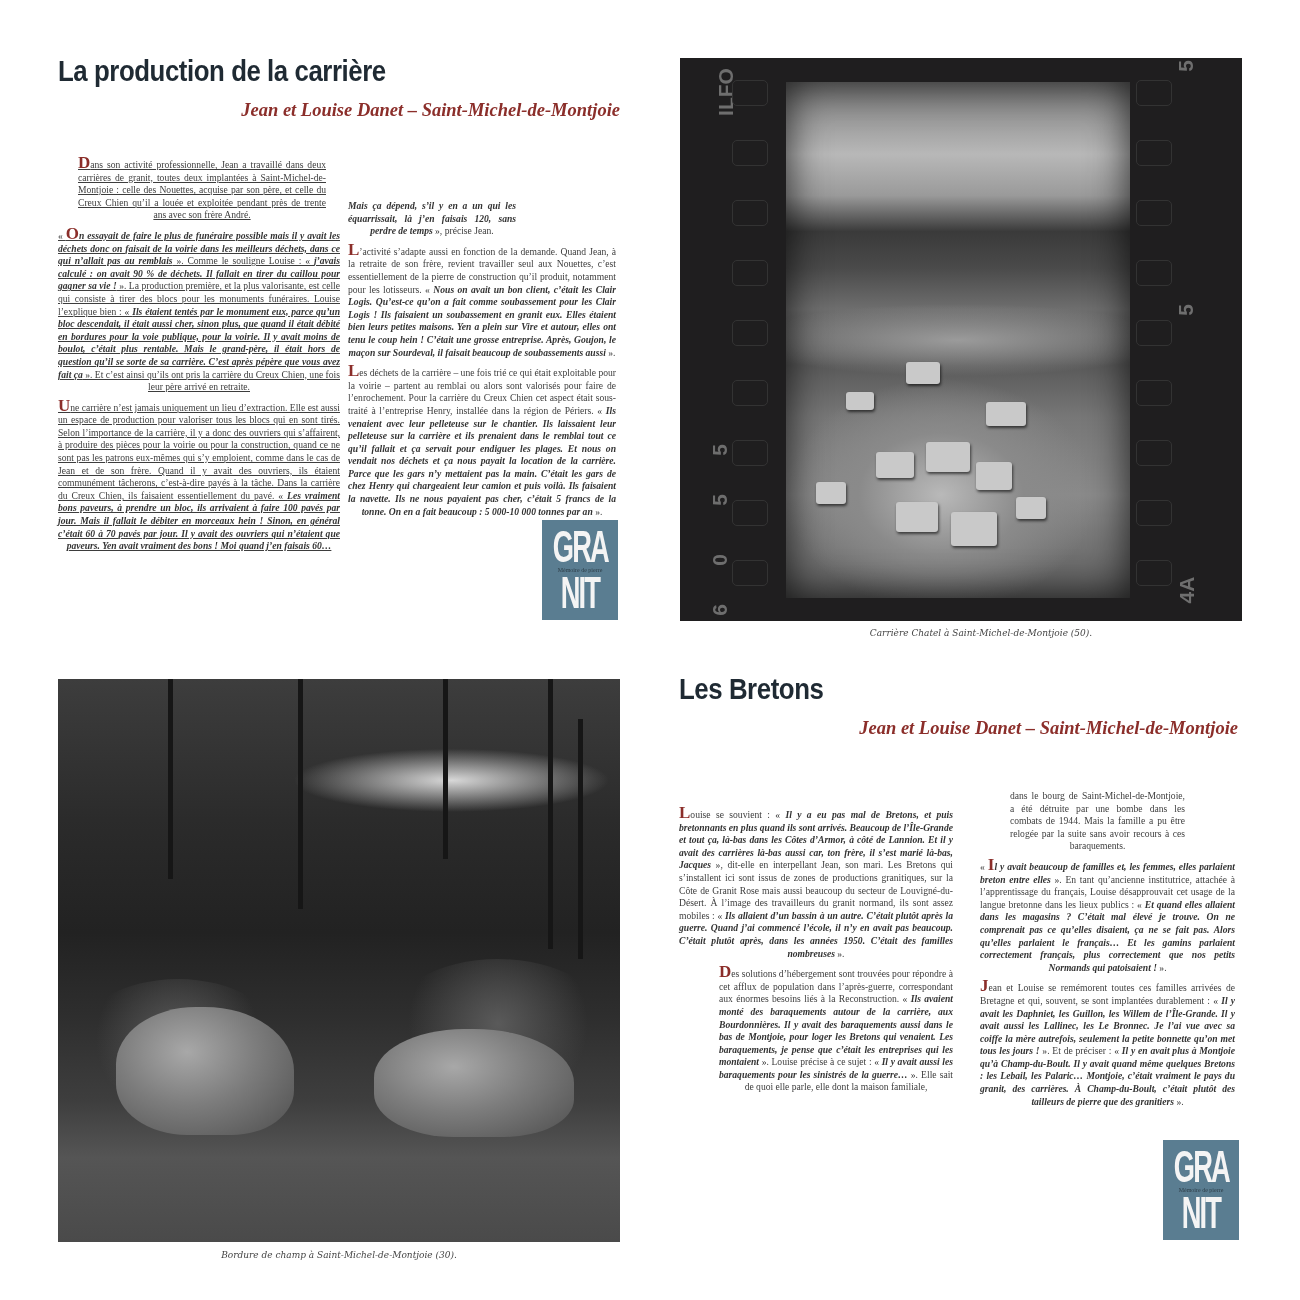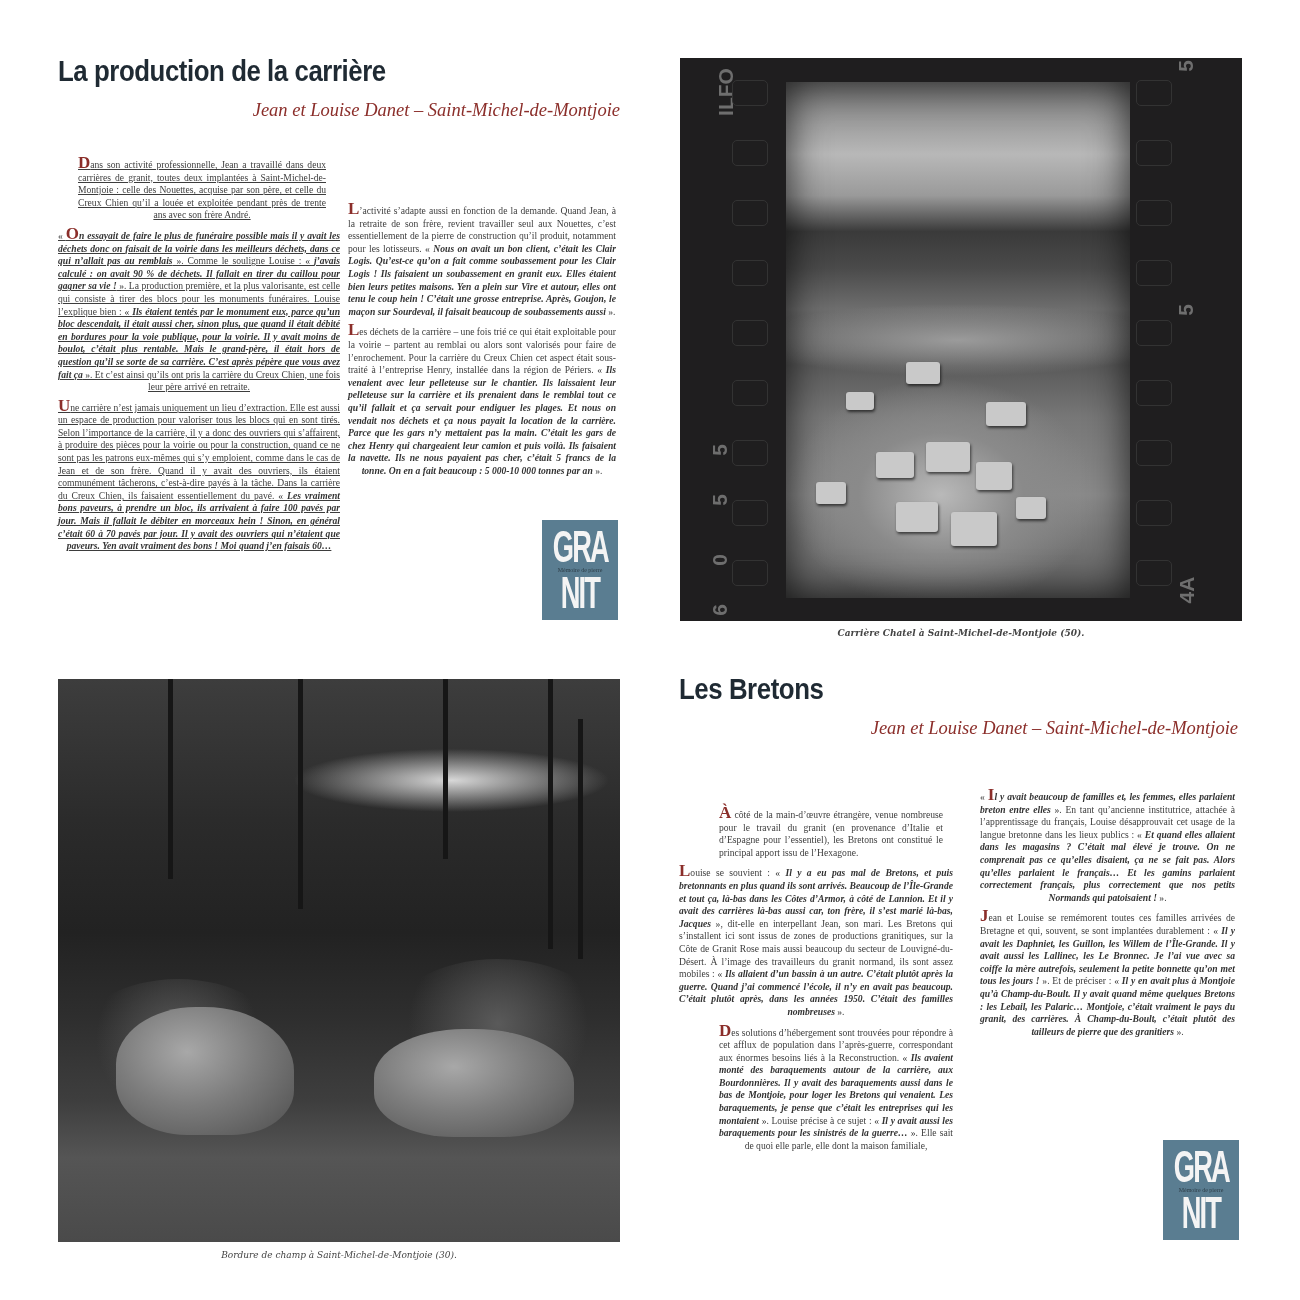--- a/index.html
+++ b/index.html
@@ -18,20 +18,21 @@
     white-space: nowrap;
   }
   .page-subtitle {
     position: absolute;
     font-family: "Liberation Serif", "DejaVu Serif", serif;
     font-style: italic;
     font-size: 18.5px;
     color: #8b2e2a;
     white-space: nowrap;
     text-align: right;
+    font-weight: bold;
   }
 
   .col {
     position: absolute;
     font-size: 9.6px;
     line-height: 12.6px;
     color: #3d3d3d;
   }
   .col p { margin-bottom: 7px; text-align: justify; text-align-last: center; }
   .col .q { font-style: italic; font-weight: bold; color: #333; }
@@ -109,20 +110,23 @@
     </p>
     <p>
       <span>« </span><span class="drop">O</span><span class="q">n essayait de faire le plus de funéraire possible mais il y avait les déchets donc on faisait de la voirie dans les meilleurs déchets, dans ce qui n’allait pas au remblais</span><span> ». Comme le souligne Louise : « </span><span class="q">j’avais calculé : on avait 90 % de déchets. Il fallait en tirer du caillou pour gagner sa vie !</span><span> ». La production première, et la plus valorisante, est celle qui consiste à tirer des blocs pour les monuments funéraires. Louise l’explique bien : « </span><span class="q">Ils étaient tentés par le monument eux, parce qu’un bloc descendait, il était aussi cher, sinon plus, que quand il était débité en bordures pour la voie publique, pour la voirie. Il y avait moins de boulot, c’était plus rentable. Mais le grand-père, il était hors de question qu’il se sorte de sa carrière. C’est après pépère que vous avez fait ça</span><span> ». Et c’est ainsi qu’ils ont pris la carrière du Creux Chien, une fois leur père arrivé en retraite.</span>
     </p>
     <p>
       <span class="drop">U</span><span>ne carrière n’est jamais uniquement un lieu d’extraction. Elle est aussi un espace de production pour valoriser tous les blocs qui en sont tirés. Selon l’importance de la carrière, il y a donc des ouvriers qui s’affairent, à produire des pièces pour la voirie ou pour la construction, quand ce ne sont pas les patrons eux-mêmes qui s’y emploient, comme dans le cas de Jean et de son frère. Quand il y avait des ouvriers, ils étaient communément tâcherons, c’est-à-dire payés à la tâche. Dans la carrière du Creux Chien, ils faisaient essentiellement du pavé. « </span><span class="q">Les vraiment bons paveurs, à prendre un bloc, ils arrivaient à faire 100 pavés par jour. Mais il fallait le débiter en morceaux hein ! Sinon, en général c’était 60 à 70 pavés par jour. Il y avait des ouvriers qui n’étaient que paveurs. Yen avait vraiment des bons ! Moi quand j’en faisais 60…</span>
     </p>
   </div>
 
   <div class="col" style="left:348px; top:200px; width:268px;">
+    <p style="padding-right:100px;">
+      <span class="q">Mais ça dépend, s’il y en a un qui les équarrissait, là j’en faisais 120, sans perdre de temps</span><span> », précise Jean.</span>
+    </p>
     <p style="margin-top:4px;">
       <span class="drop">L</span><span>’activité s’adapte aussi en fonction de la demande. Quand Jean, à la retraite de son frère, revient travailler seul aux Nouettes, c’est essentiellement de la pierre de construction qu’il produit, notamment pour les lotisseurs. « </span><span class="q">Nous on avait un bon client, c’était les Clair Logis. Qu’est-ce qu’on a fait comme soubassement pour les Clair Logis ! Ils faisaient un soubassement en granit eux. Elles étaient bien leurs petites maisons. Yen a plein sur Vire et autour, elles ont tenu le coup hein ! C’était une grosse entreprise. Après, Goujon, le maçon sur Sourdeval, il faisait beaucoup de soubassements aussi</span><span> ».</span>
     </p>
     <p style="padding-right:0;">
       <span class="drop">L</span><span>es déchets de la carrière – une fois trié ce qui était exploitable pour la voirie – partent au remblai ou alors sont valorisés pour faire de l’enrochement. Pour la carrière du Creux Chien cet aspect était sous-traité à l’entreprise Henry, installée dans la région de Périers. « </span><span class="q">Ils venaient avec leur pelleteuse sur le chantier. Ils laissaient leur pelleteuse sur la carrière et ils prenaient dans le remblai tout ce qu’il fallait et ça servait pour endiguer les plages. Et nous on vendait nos déchets et ça nous payait la location de la carrière. Parce que les gars n’y mettaient pas la main. C’était les gars de chez Henry qui chargeaient leur camion et puis voilà. Ils faisaient la navette. Ils ne nous payaient pas cher, c’était 5 francs de la tonne. On en a fait beaucoup : 5 000-10 000 tonnes par an</span><span> ».</span>
     </p>
   </div>
 
   <div class="granit" style="left:542px; top:520px;">
     <div class="g-line">GRA</div>
@@ -167,21 +171,21 @@
       <div class="rock" style="left:200px;top:320px;width:40px;height:24px;"></div>
       <div class="rock" style="left:90px;top:370px;width:38px;height:26px;"></div>
       <div class="rock" style="left:140px;top:360px;width:44px;height:30px;"></div>
       <div class="rock" style="left:190px;top:380px;width:36px;height:28px;"></div>
       <div class="rock" style="left:30px;top:400px;width:30px;height:22px;"></div>
       <div class="rock" style="left:110px;top:420px;width:42px;height:30px;"></div>
       <div class="rock" style="left:165px;top:430px;width:46px;height:34px;"></div>
       <div class="rock" style="left:230px;top:415px;width:30px;height:22px;"></div>
     </div>
   </div>
-  <figcaption class="caption" style="left:680px; top:628px; width:562px;font-weight:bold;">Carrière Chatel à Saint-Michel-de-Montjoie (50).</figcaption>
+  <figcaption class="caption" style="left:700px; top:628px; width:562px;">Carrière Chatel à Saint-Michel-de-Montjoie (50).</figcaption>
 </figure>
 
 <figure>
   <div class="photo-forest">
     <div class="tree" style="left:110px; top:0; height:200px;"></div>
     <div class="tree" style="left:240px; top:0; height:230px;"></div>
     <div class="tree" style="left:385px; top:0; height:180px;"></div>
     <div class="tree" style="left:490px; top:0; height:270px;"></div>
     <div class="tree" style="left:520px; top:40px; height:240px;"></div>
     <div class="fern" style="left:20px; top:300px; width:200px; height:120px;"></div>
@@ -190,32 +194,32 @@
     <div class="boulder" style="left:316px; top:350px; width:200px; height:108px;"></div>
   </div>
   <figcaption class="caption" style="left:58px; top:1250px; width:562px;">Bordure de champ à Saint-Michel-de-Montjoie (30).</figcaption>
 </figure>
 
 <section>
   <h1 class="page-title" style="left:679px; top:672px;">Les Bretons</h1>
   <div class="page-subtitle" style="right:62px; top:718px;">Jean et Louise Danet – Saint-Michel-de-Montjoie</div>
 
   <div class="col" style="left:679px; top:808px; width:274px;">
-    <p style="padding-left:40px; padding-right:10px; text-align-last:left;">
-      <span class="drop">À</span><span> côté de la main-d’œuvre étrangère, venue nombreuse pour le travail du granit (en provenance d’Italie et d’Espagne pour l’essentiel), les Bretons ont constitué le principal apport issu de l’Hexagone.</span>
-    </p>
     <p>
       <span class="drop">L</span><span>ouise se souvient : « </span><span class="q">Il y a eu pas mal de Bretons, et puis bretonnants en plus quand ils sont arrivés. Beaucoup de l’Île-Grande et tout ça, là-bas dans les Côtes d’Armor, à côté de Lannion. Et il y avait des carrières là-bas aussi car, ton frère, il s’est marié là-bas, Jacques</span><span> », dit-elle en interpellant Jean, son mari. Les Bretons qui s’installent ici sont issus de zones de productions granitiques, sur la Côte de Granit Rose mais aussi beaucoup du secteur de Louvigné-du-Désert. À l’image des travailleurs du granit normand, ils sont assez mobiles : « </span><span class="q">Ils allaient d’un bassin à un autre. C’était plutôt après la guerre. Quand j’ai commencé l’école, il n’y en avait pas beaucoup. C’était plutôt après, dans les années 1950. C’était des familles nombreuses</span><span> ».</span>
     </p>
     <p style="padding-left:40px;">
       <span class="drop">D</span><span>es solutions d’hébergement sont trouvées pour répondre à cet afflux de population dans l’après-guerre, correspondant aux énormes besoins liés à la Reconstruction. « </span><span class="q">Ils avaient monté des baraquements autour de la carrière, aux Bourdonnières. Il y avait des baraquements aussi dans le bas de Montjoie, pour loger les Bretons qui venaient. Les baraquements, je pense que c’était les entreprises qui les montaient</span><span> ». Louise précise à ce sujet : « </span><span class="q">Il y avait aussi les baraquements pour les sinistrés de la guerre…</span><span> ». Elle sait de quoi elle parle, elle dont la maison familiale,</span>
     </p>
   </div>
 
   <div class="col" style="left:980px; top:790px; width:255px;">
+    <p style="padding-left:30px; padding-right:50px;">
+      <span>dans le bourg de Saint-Michel-de-Montjoie, a été détruite par une bombe dans les combats de 1944. Mais la famille a pu être relogée par la suite sans avoir recours à ces baraquements.</span>
+    </p>
     <p>
       <span>« </span><span class="drop">I</span><span class="q">l y avait beaucoup de familles et, les femmes, elles parlaient breton entre elles</span><span> ». En tant qu’ancienne institutrice, attachée à l’apprentissage du français, Louise désapprouvait cet usage de la langue bretonne dans les lieux publics : « </span><span class="q">Et quand elles allaient dans les magasins ? C’était mal élevé je trouve. On ne comprenait pas ce qu’elles disaient, ça ne se fait pas. Alors qu’elles parlaient le français… Et les gamins parlaient correctement français, plus correctement que nos petits Normands qui patoisaient !</span><span> ».</span>
     </p>
     <p style="padding-right:0;">
       <span class="drop">J</span><span>ean et Louise se remémorent toutes ces familles arrivées de Bretagne et qui, souvent, se sont implantées durablement : « </span><span class="q">Il y avait les Daphniet, les Guillon, les Willem de l’Île-Grande. Il y avait aussi les Lallinec, les Le Bronnec. Je l’ai vue avec sa coiffe la mère autrefois, seulement la petite bonnette qu’on met tous les jours !</span><span> ». Et de préciser : « </span><span class="q">Il y en avait plus à Montjoie qu’à Champ-du-Boult. Il y avait quand même quelques Bretons : les Lebail, les Palaric… Montjoie, c’était vraiment le pays du granit, des carrières. À Champ-du-Boult, c’était plutôt des tailleurs de pierre que des granitiers</span><span> ».</span>
     </p>
   </div>
 
   <div class="granit" style="left:1163px; top:1140px;">
     <div class="g-line">GRA</div>

